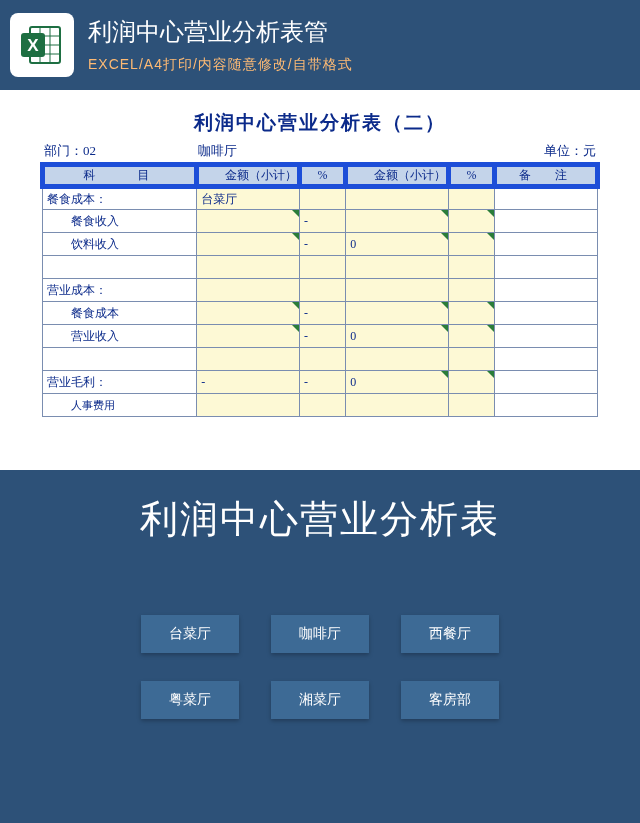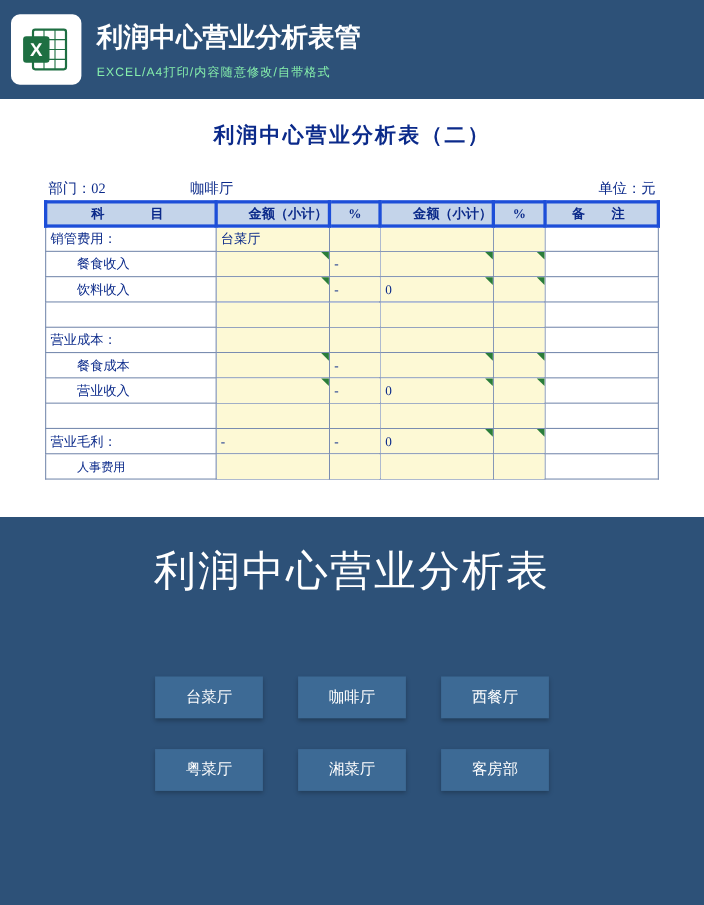--- a/index.html
+++ b/index.html
@@ -1,27 +1,27 @@
 <!DOCTYPE html>
 <html><head>
 <meta charset="utf-8">
 <style>
 *{box-sizing:border-box;margin:0;padding:0}
 body{width:640px;height:823px;background:#f0f0f0;font-family:"Microsoft YaHei","SimSun",sans-serif;overflow:hidden}
 .top-bar{background:#2d5178;height:90px;display:flex;align-items:center;padding:12px 10px}
 .excel-icon{width:64px;height:64px;border-radius:8px;background:#fff;display:flex;align-items:center;justify-content:center;flex-shrink:0}
 .top-text{margin-left:14px;color:#fff}
-.top-title{font-size:24px;font-weight:700;margin-bottom:8px}
-.top-sub{font-size:11px;color:#86efac;letter-spacing:1px}
+.top-title{font-size:24px;font-weight:400;margin-bottom:8px}
+.top-sub{font-size:14px;color:#fdba74;letter-spacing:1px}
 .sheet-area{background:#fff;height:380px;padding:20px 40px 0 40px;position:relative;overflow:hidden}
-.sheet-title{text-align:center;color:#0b2a8a;font-weight:bold;font-size:19px;font-family:"SimSun";letter-spacing:2px;margin-bottom:26px}
+.sheet-title{text-align:center;color:#0b2a8a;font-weight:bold;font-size:19px;font-family:"SimSun";letter-spacing:2px;margin-bottom:6px}
 .meta-row{display:flex;justify-content:space-between;font-size:13px;color:#0b2a8a;font-family:"SimSun";margin-bottom:2px;padding:0 4px}
-.meta-left{display:flex;gap:77px}
+.meta-left{display:flex;gap:102px}
 table{border-collapse:collapse;width:100%;font-size:12px;font-family:"SimSun"}
-th{background:#c4d4ea;border:3px solid #1d4ed8;height:22px;color:#0b2a8a;font-weight:bold;letter-spacing:6px}
+th{background:#c4d4ea;border:5px solid #1d4ed8;height:22px;color:#0b2a8a;font-weight:normal;letter-spacing:6px}
 th.nosp{letter-spacing:0}
 td{border:1px solid #7a8db0;height:23px;color:#0b2a8a;padding:0 4px;position:relative}
 .col-subject{width:150px}
 .col-amt{width:100px;text-align:right}
 .col-pct{width:45px;text-align:center}
 .col-note{width:100px}
 .ylw{background:#fdf9d5}
 .indent1{padding-left:28px}
 .tri{position:absolute;top:0;right:0;width:0;height:0;border-style:solid;border-width:0 7px 7px 0;border-color:transparent #2a7d3a transparent transparent}
 .nav-area{background:#2d5178;height:364px;padding:24px 0 0 0;text-align:center}
@@ -65,21 +65,21 @@
     <tbody>
         <tr>
       <th class="col-subject">科　　目</th>
       <th class="col-amt nosp">金额（小计）</th>
       <th class="col-pct nosp">%</th>
       <th class="col-amt nosp">金额（小计）</th>
       <th class="col-pct nosp">%</th>
       <th class="col-note">备　注</th>
     </tr>
     <tr>
-      <td>销管费用：</td>
+      <td>餐食成本：</td>
       <td class="ylw"><span>台菜厅</span></td>
       <td class="ylw"></td>
           <td class="ylw"></td>
           <td class="ylw"></td>
           <td></td>
     </tr>
     <tr>
       <td class="indent1">餐食收入</td>
       <td class="ylw">
             <span class="tri"></span>

